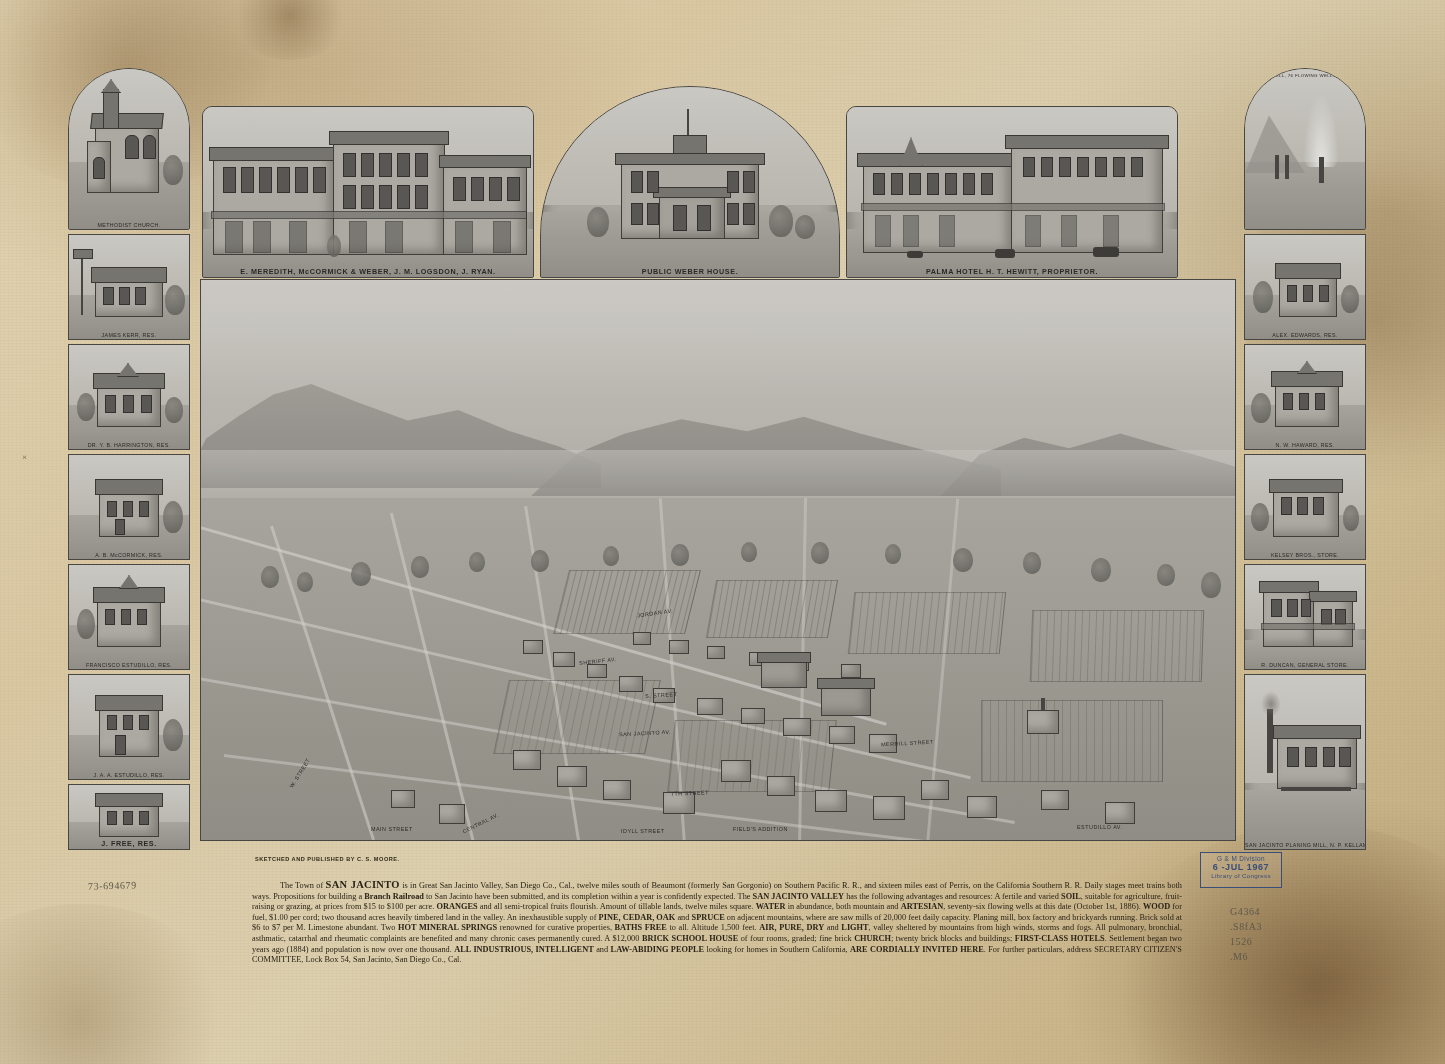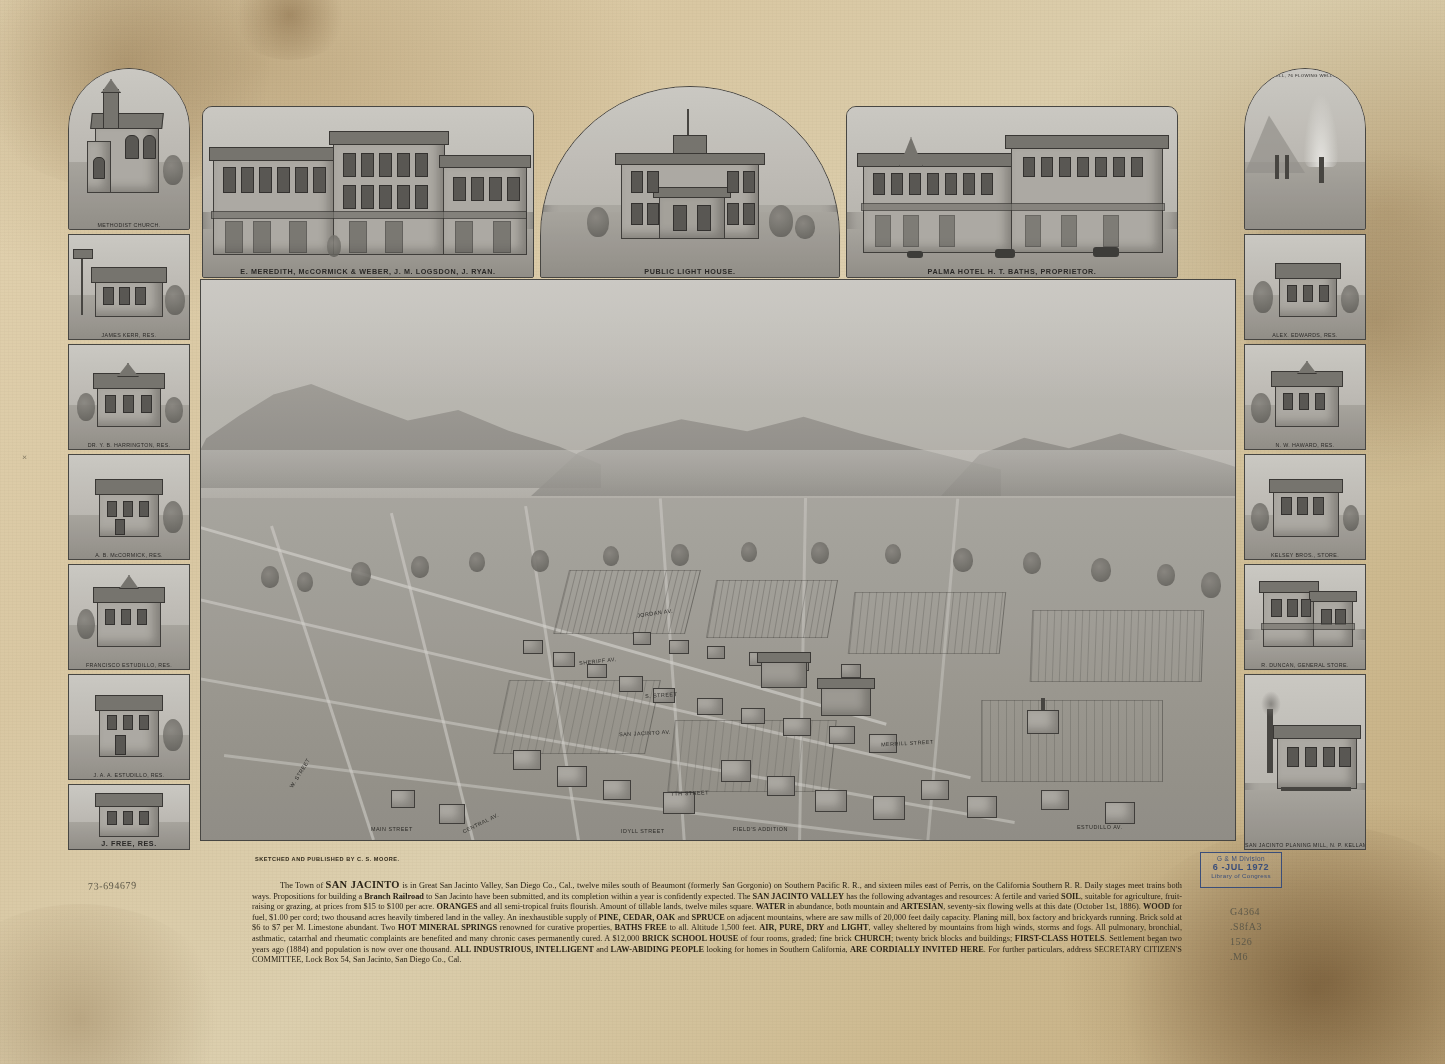--- a/index.html
+++ b/index.html
@@ -300,21 +300,21 @@
     <div class="win" style="left:202px;top:84px;width:10px;height:20px;"></div>
     <div class="win" style="left:90px;top:116px;width:10px;height:20px;"></div>
     <div class="win" style="left:106px;top:116px;width:10px;height:20px;"></div>
     <div class="win" style="left:186px;top:116px;width:10px;height:20px;"></div>
     <div class="win" style="left:202px;top:116px;width:10px;height:20px;"></div>
     <div class="win" style="left:132px;top:118px;width:12px;height:24px;"></div>
     <div class="win" style="left:156px;top:118px;width:12px;height:24px;"></div>
     <div class="tree" style="left:46px;top:120px;width:22px;height:30px;"></div>
     <div class="tree" style="left:228px;top:118px;width:24px;height:32px;"></div>
     <div class="tree" style="left:254px;top:128px;width:20px;height:24px;"></div>
-    <div class="cap big">PUBLIC LIGHT HOUSE.</div>
+    <div class="cap big">PUBLIC WEBER HOUSE.</div>
   </div>
 
   <div class="panel arched" style="left:784px;top:48px;width:330px;height:170px;border-radius:10px 10px 2px 2px;">
     <div class="sky"></div>
     <div class="ground" style="height:28%;"></div>
     <div class="bld" style="left:16px;top:56px;width:148px;height:88px;"></div>
     <div class="roof" style="left:10px;top:46px;width:160px;height:12px;"></div>
     <div class="bld" style="left:164px;top:38px;width:150px;height:106px;"></div>
     <div class="roof" style="left:158px;top:28px;width:162px;height:12px;"></div>
     <div class="roof" style="left:52px;top:30px;width:22px;height:28px;clip-path:polygon(50% 0,100% 100%,0 100%);"></div>
@@ -335,21 +335,21 @@
     <div class="roof" style="left:14px;top:96px;width:302px;height:6px;opacity:.7;"></div>
     <div class="win" style="left:28px;top:108px;width:14px;height:30px;opacity:.55;"></div>
     <div class="win" style="left:56px;top:108px;width:14px;height:30px;opacity:.55;"></div>
     <div class="win" style="left:92px;top:108px;width:14px;height:30px;opacity:.55;"></div>
     <div class="win" style="left:178px;top:108px;width:14px;height:30px;opacity:.55;"></div>
     <div class="win" style="left:214px;top:108px;width:14px;height:30px;opacity:.55;"></div>
     <div class="win" style="left:256px;top:108px;width:14px;height:30px;opacity:.55;"></div>
     <div class="post" style="left:60px;top:144px;width:16px;height:7px;border-radius:3px;background:#3f382a;"></div>
     <div class="post" style="left:148px;top:142px;width:20px;height:9px;border-radius:3px;background:#3f382a;"></div>
     <div class="post" style="left:246px;top:140px;width:26px;height:10px;border-radius:3px;background:#3f382a;"></div>
-    <div class="cap big">PALMA HOTEL  H. T. BATHS, PROPRIETOR.</div>
+    <div class="cap big">PALMA HOTEL  H. T. HEWITT, PROPRIETOR.</div>
   </div>
 
   <div id="rightcol">
 
     <div class="panel arched" style="right:6px;top:10px;width:120px;height:160px;">
       <div class="sky"></div>
         <div class="ground"></div>
       <div class="mountain" style="left:0;top:40px;width:60px;height:64px;clip-path:polygon(0 100%,40% 10%,100% 100%);opacity:.7;"></div>
       <div style="position:absolute;left:58px;top:24px;width:36px;height:74px;
            background:radial-gradient(ellipse at 50% 100%, rgba(245,240,225,.9), rgba(245,240,225,0) 70%);
@@ -541,21 +541,21 @@
 </div>
 
 <div id="credit">SKETCHED AND PUBLISHED BY C. S. MOORE.</div>
 
 <div id="body-text">
   <span style="display:inline-block;width:28px;"></span><span>The Town of </span><span class="ttl">SAN JACINTO</span><span> is in Great San Jacinto Valley, San Diego Co., Cal., twelve miles south of Beaumont (formerly San Gorgonio) on Southern Pacific R. R., and sixteen miles east of Perris, on the California Southern R. R.  Daily stages meet trains both ways.  Propositions for building a </span><b>Branch Railroad</b><span> to San Jacinto have been submitted, and its completion within a year is confidently expected.  The </span><b>SAN JACINTO VALLEY</b><span> has the following advantages and resources:  A fertile and varied </span><b>SOIL</b><span>, suitable for agriculture, fruit-raising or grazing, at prices from $15 to $100 per acre.  </span><b>ORANGES</b><span> and all semi-tropical fruits flourish.  Amount of tillable lands, twelve miles square.  </span><b>WATER</b><span> in abundance, both mountain and </span><b>ARTESIAN</b><span>, seventy-six flowing wells at this date (October 1st, 1886).  </span><b>WOOD</b><span> for fuel, $1.00 per cord; two thousand acres heavily timbered land in the valley.  An inexhaustible supply of </span><b>PINE, CEDAR, OAK</b><span> and </span><b>SPRUCE</b><span> on adjacent mountains, where are saw mills of 20,000 feet daily capacity.  Planing mill, box factory and brickyards running.  Brick sold at $6 to $7 per M.  Limestone abundant.  Two </span><b>HOT MINERAL SPRINGS</b><span> renowned for curative properties, </span><b>BATHS FREE</b><span> to all.  Altitude 1,500 feet.  </span><b>AIR, PURE, DRY</b><span> and </span><b>LIGHT</b><span>, valley sheltered by mountains from high winds, storms and fogs.  All pulmonary, bronchial, asthmatic, catarrhal and rheumatic complaints are benefited and many chronic cases permanently cured.  A $12,000 </span><b>BRICK SCHOOL HOUSE</b><span> of four rooms, graded; fine brick </span><b>CHURCH</b><span>; twenty brick blocks and buildings; </span><b>FIRST-CLASS HOTELS</b><span>.  Settlement began two years ago (1884) and population is now over one thousand.  </span><b>ALL INDUSTRIOUS, INTELLIGENT</b><span> and </span><b>LAW-ABIDING PEOPLE</b><span> looking for homes in Southern California, </span><b>ARE CORDIALLY INVITED HERE</b><span>.  For further particulars, address SECRETARY CITIZEN'S COMMITTEE, Lock Box 54, San Jacinto, San Diego Co., Cal.</span>
 </div>
 
 <div id="loc-stamp">
   <div class="l1">G &amp; M Division</div>
-  <div class="l2">6 -JUL 1972</div>
+  <div class="l2">6 -JUL 1967</div>
   <div class="l3">Library of Congress</div>
 </div>
 
 <div class="pencil" id="penc-left">73-694679</div>
 <div class="pencil" id="penc-r1">G4364</div>
 <div class="pencil" id="penc-r2">.S8fA3</div>
 <div class="pencil" id="penc-r3">1526</div>
 <div class="pencil" id="penc-r4">.M6</div>
 
 </body></html>

